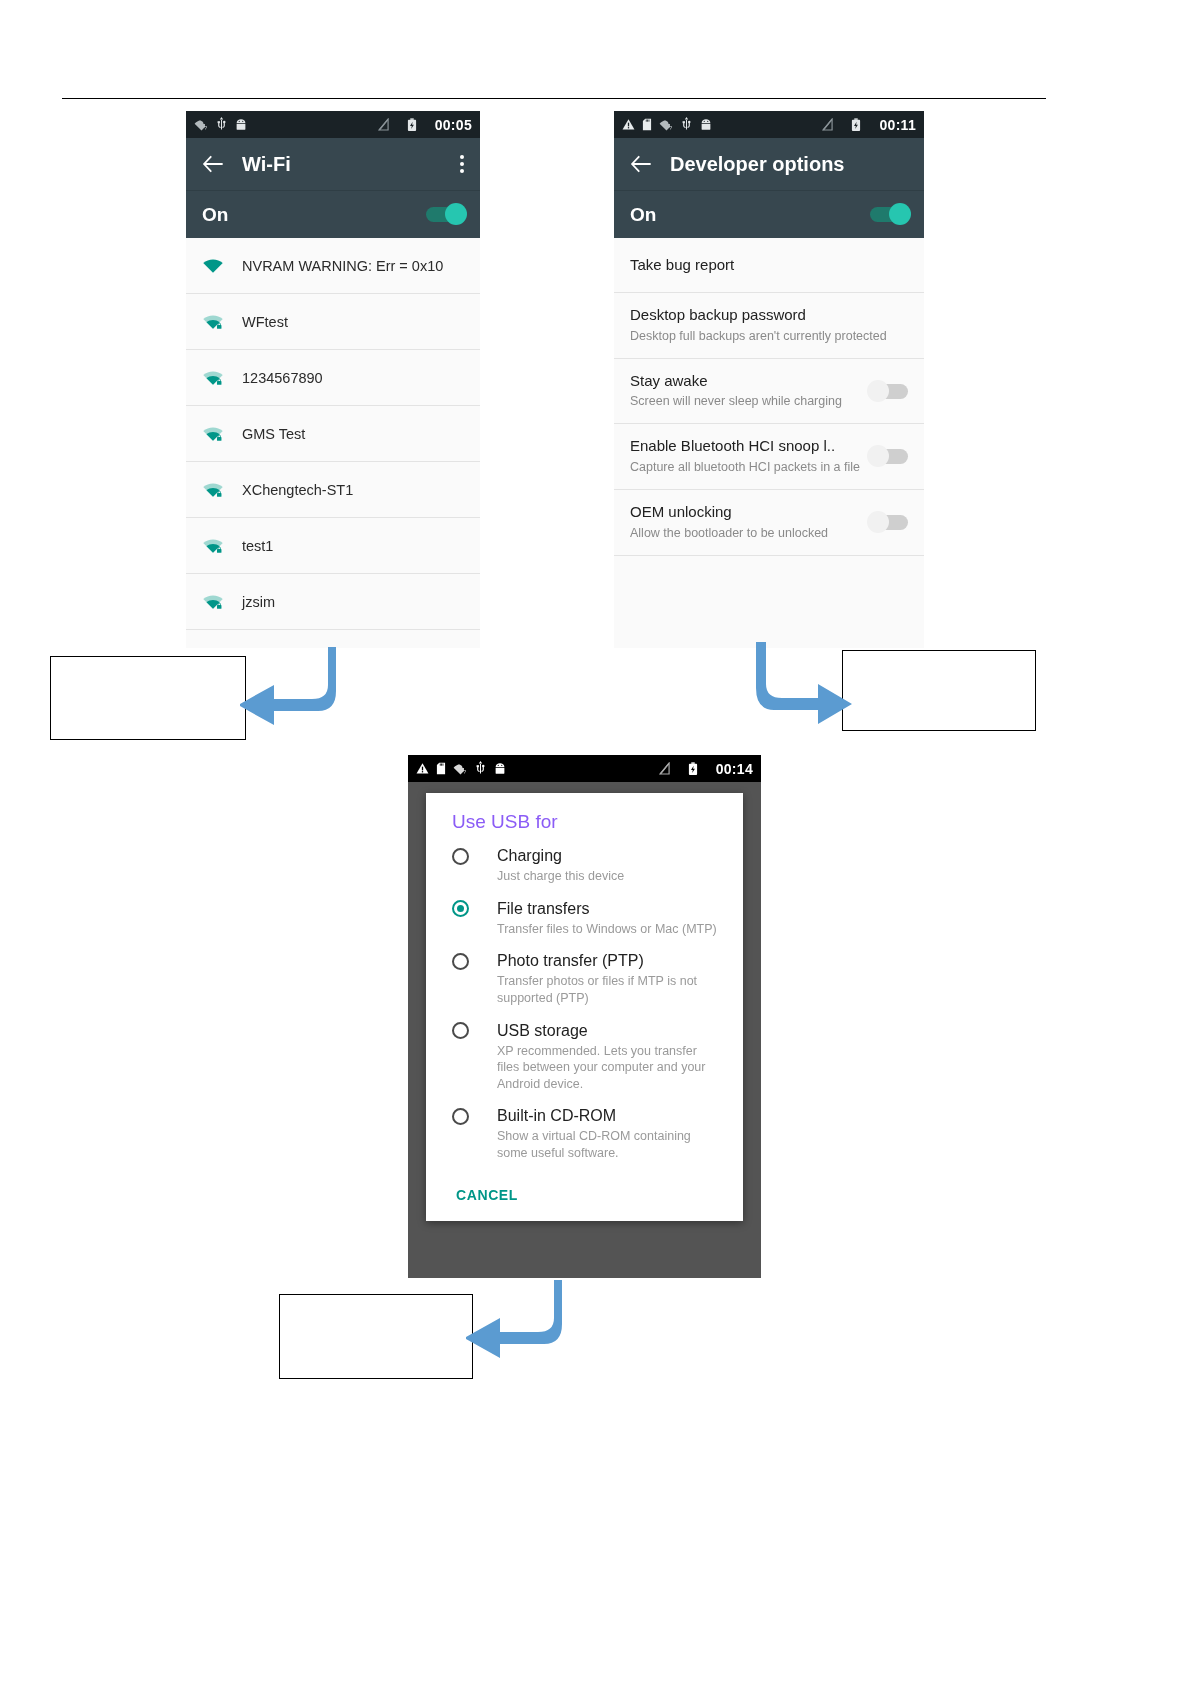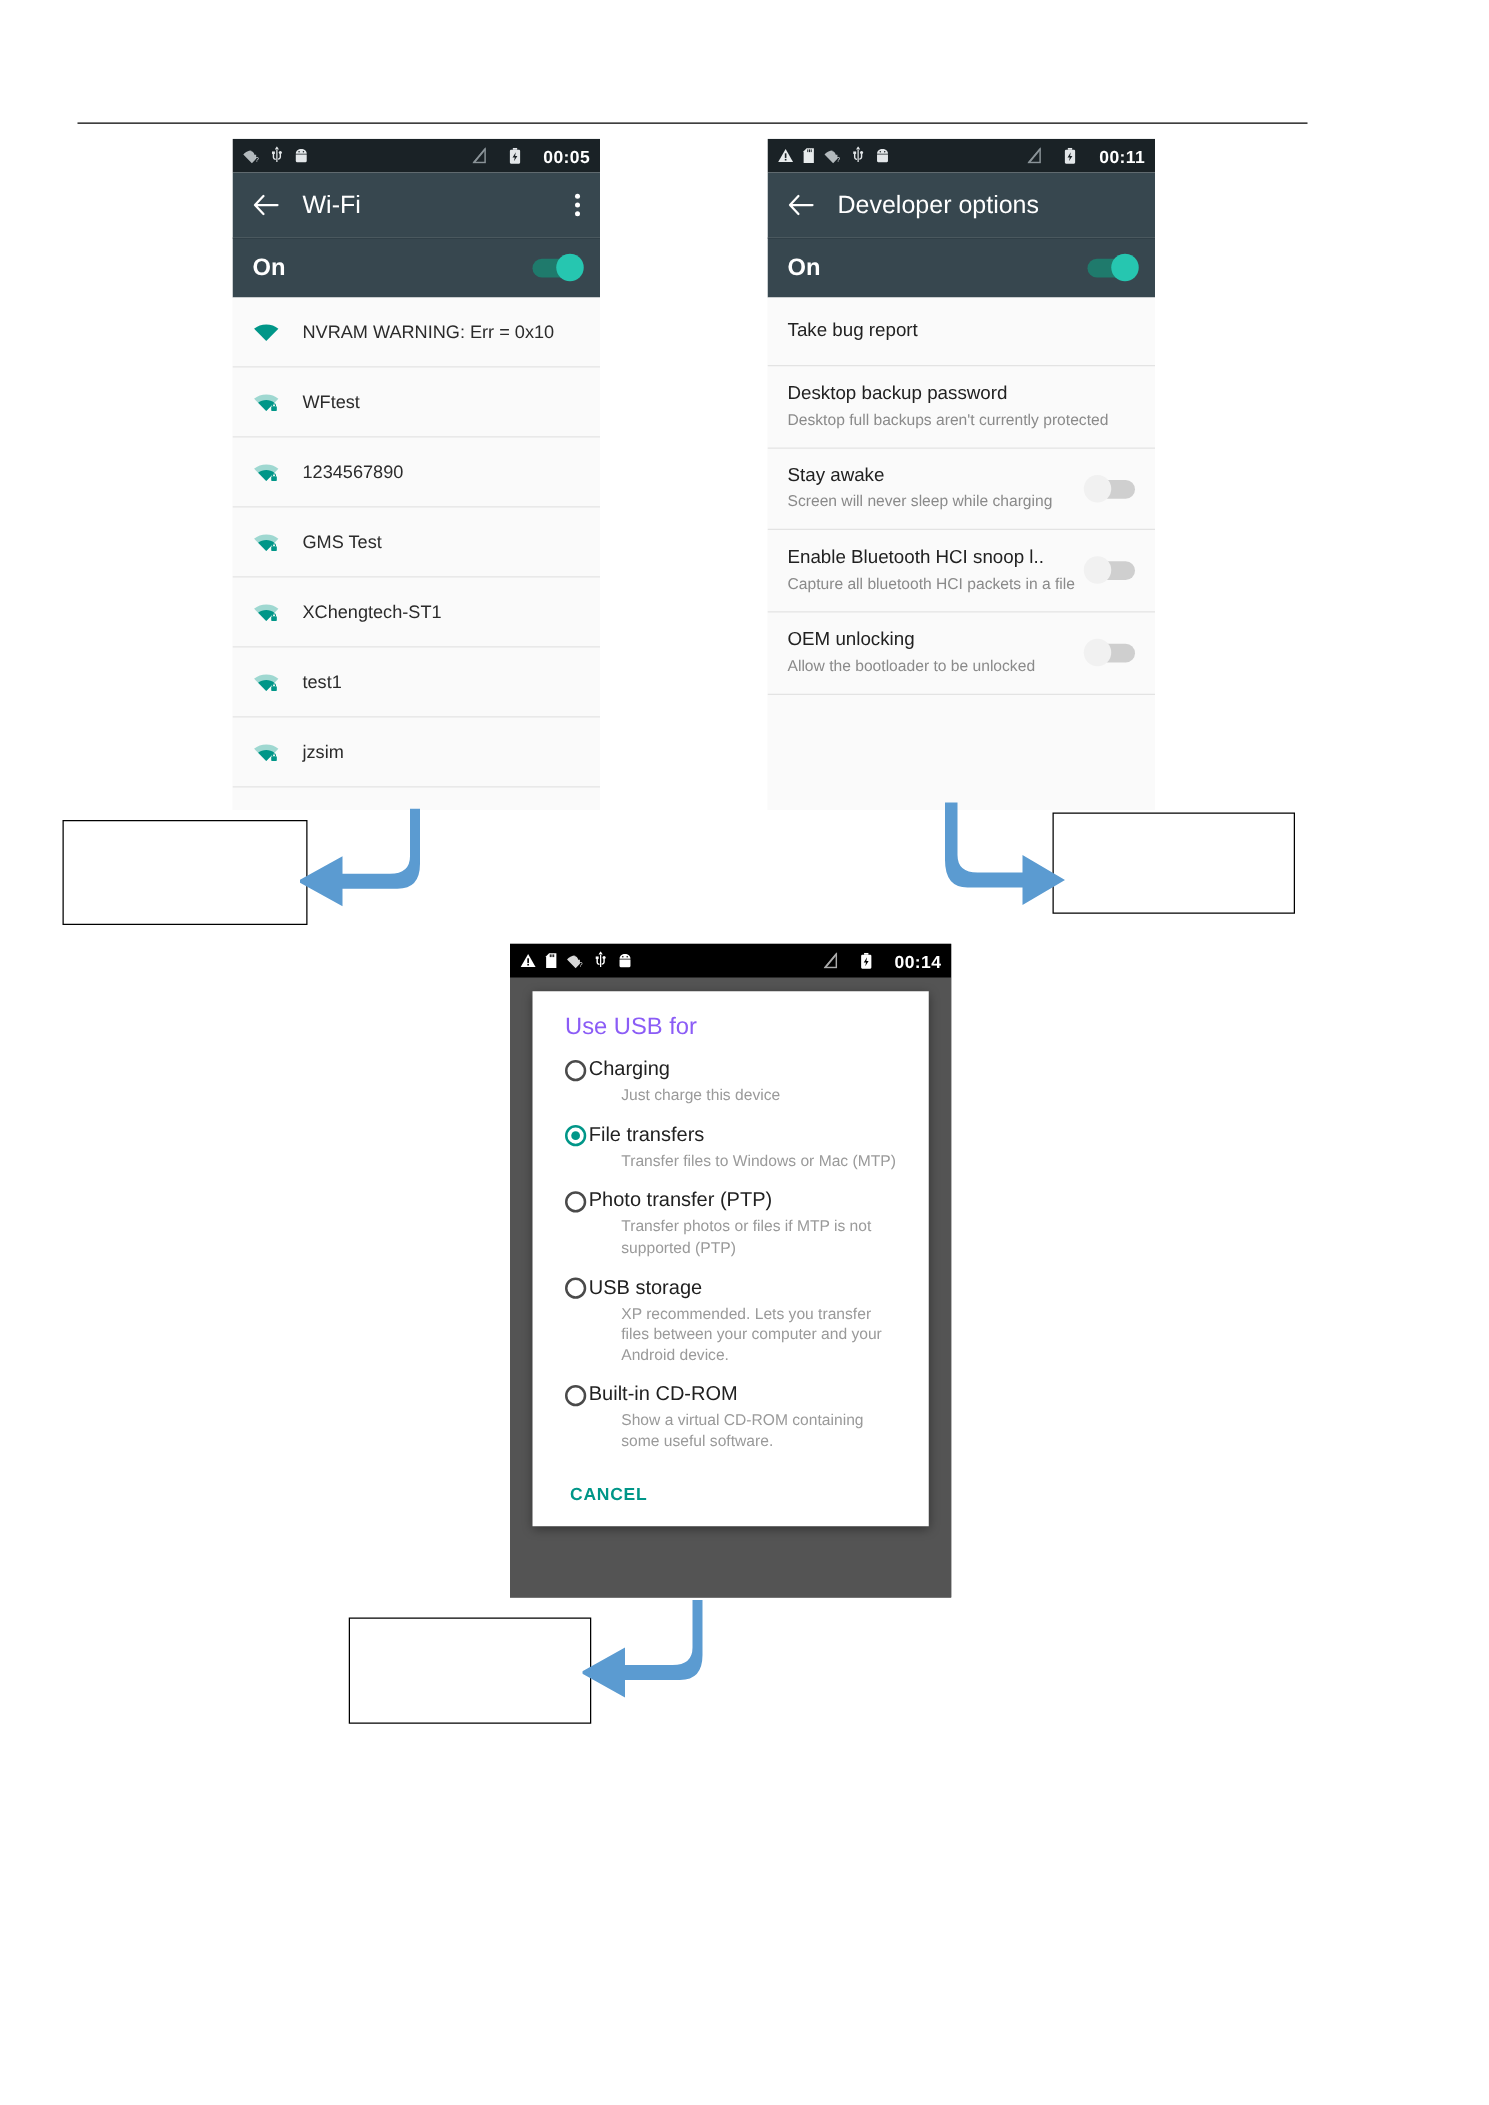--- a/index.html
+++ b/index.html
@@ -29,21 +29,21 @@
   .sb-right{margin-left:auto;display:flex;align-items:center;gap:18px;}
   .sb-time{font-size:14px;font-weight:bold;letter-spacing:.3px;}
   .ico{display:inline-block;line-height:0;}
 
   
   .appbar{
     height:52px;display:flex;align-items:center;
     background:#37474f;color:#fff;padding:0 16px;
   }
   .appbar .back{width:34px;display:flex;align-items:center;}
-  .appbar .title{font-size:20px;font-weight:normal;margin-left:6px;}
+  .appbar .title{font-size:20px;font-weight:bold;margin-left:6px;}
   .appbar .overflow{margin-left:auto;display:flex;flex-direction:column;gap:3px;align-items:center;}
   .dot{width:4px;height:4px;border-radius:50%;background:#fff;}
 
   
   .switchrow{
     height:47px;display:flex;align-items:center;
     background:#37474f;color:#fff;padding:0 16px;
     border-top:1px solid #2f3e45;
   }
   .switchrow .lbl{font-size:19px;font-weight:bold;}
@@ -77,21 +77,21 @@
 
   
   .scrim{position:absolute;inset:27px 0 0 0;background:#545454;}
   .dialog{
     position:absolute;left:18px;right:18px;top:38px;
     background:#ffffff;padding:18px 0 8px 0;
     box-shadow:0 2px 8px rgba(0,0,0,.4);
   }
   .dlg-title{font-size:19px;font-weight:normal;color:#8b5cf6;padding:0 26px 12px 26px;}
   .radio-item{padding:2px 26px 4px 26px;}
-  .radio-line{display:flex;align-items:center;gap:2px;}
+  .radio-line{display:flex;align-items:center;gap:28px;}
   .radio{
     width:17px;height:17px;border-radius:50%;
     border:2px solid #4a4a4a;flex:none;box-sizing:border-box;
     position:relative;
   }
   .radio.sel{border-color:#009688;}
   .radio.sel::after{
     content:"";position:absolute;left:3px;top:3px;width:7px;height:7px;
     border-radius:50%;background:#009688;
   }

